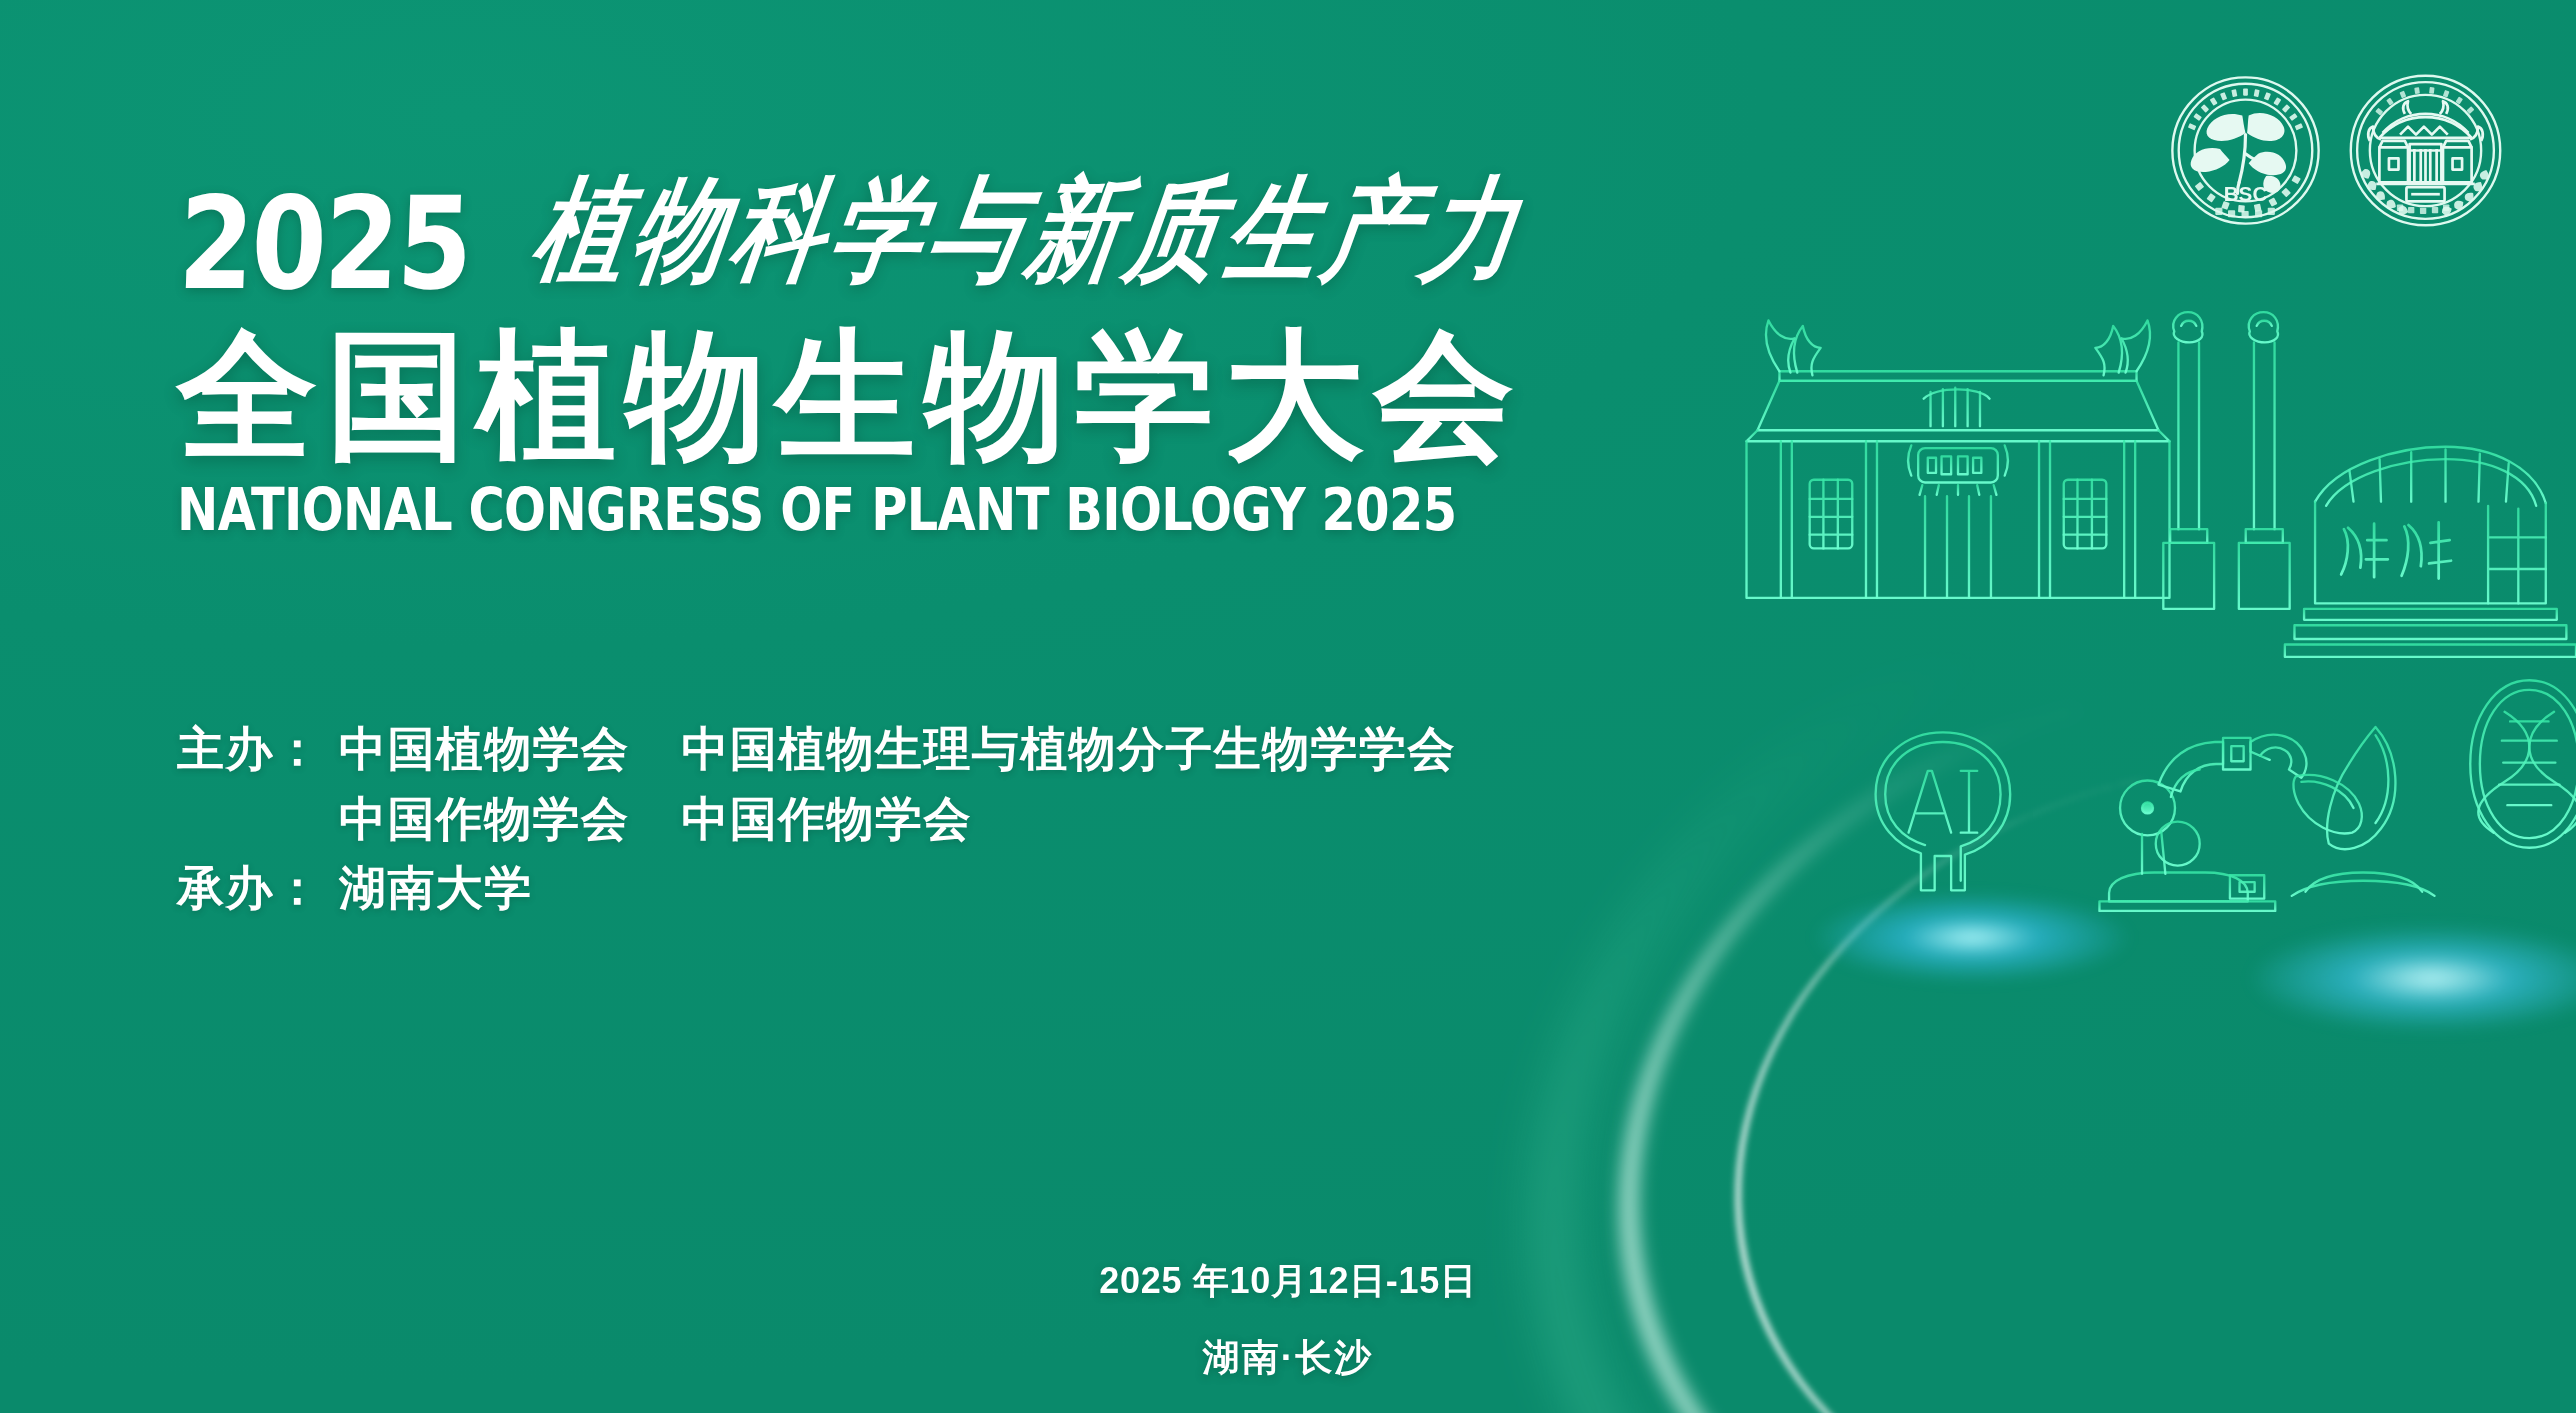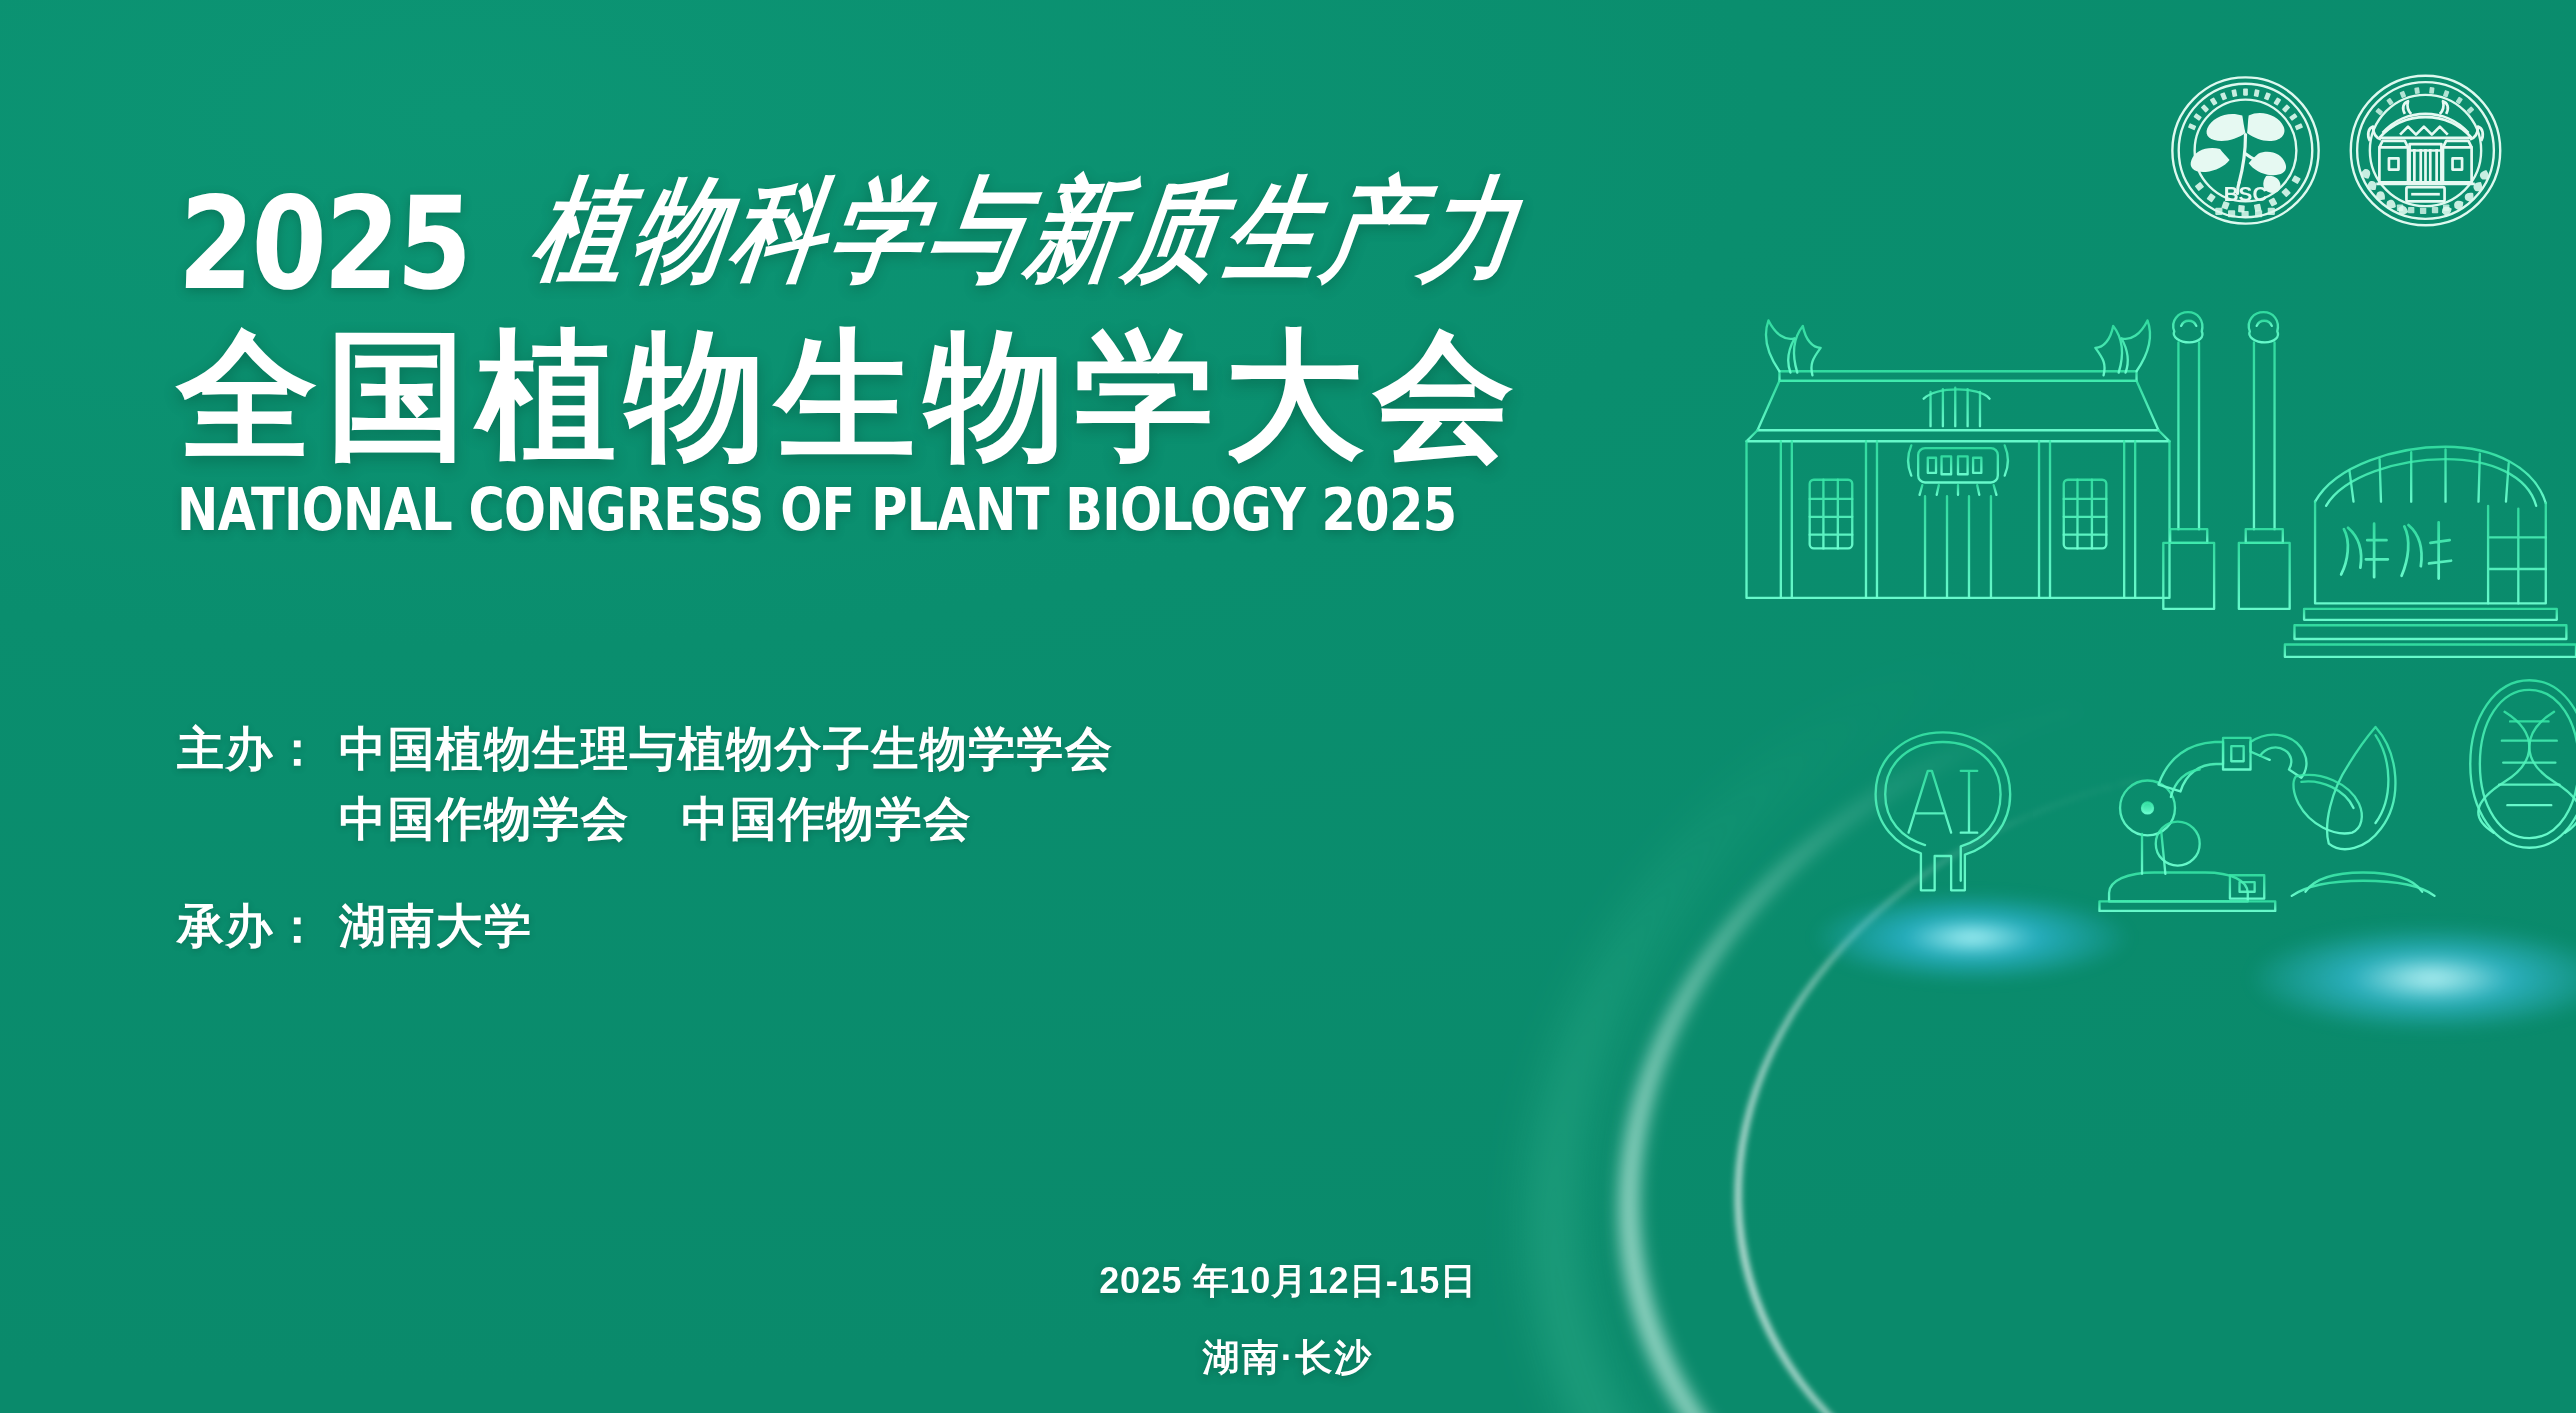--- a/index.html
+++ b/index.html
@@ -159,21 +159,21 @@
   .org-line{
     display:flex; align-items:baseline;
     font-size:47px; font-weight:700; letter-spacing:1.4px;
     line-height:1.48;
     white-space:nowrap;
     text-shadow:0 2.1px 6.9px rgba(0,55,38,0.28);
   }
   .org-label{ width:162px; flex:0 0 162px; }
   .org-items{ display:flex; gap:52px; }
   .org-indent .org-label{ visibility:hidden; }
-  .host{ margin-top:38px; }
+  .host{ }
 
   
   .art{ position:absolute; right:0; top:0; width:1133px; height:1414px; pointer-events:none; }
 
   
   .glow{ position:absolute; border-radius:50%; }
   .glow-academy{
     left:1814px; top:893px; width:316px; height:89px;
     background:radial-gradient(ellipse at center, rgba(180,250,255,0.95) 0%, rgba(60,200,255,0.55) 30%, rgba(40,170,235,0.0) 72%);
     filter:blur(6.9px);
@@ -595,20 +595,21 @@
       <div class="calligraphy">植物科学与新质生产力</div>
     </div>
     <div class="main-cn">全国植物生物学大会</div>
     <div class="main-en">NATIONAL CONGRESS OF PLANT BIOLOGY  2025</div>
   </div>
 
   <div class="orgs">
     <div class="org-line">
       <span class="org-label">主办：</span>
       <span class="org-items">
+        <span>中国植物学会</span>
         <span>中国植物生理与植物分子生物学学会</span>
       </span>
     </div>
     <div class="org-line org-indent">
       <span class="org-label">主办：</span>
       <span class="org-items">
         <span>中国作物学会</span>
         <span>中国作物学会</span>
       </span>
     </div>

